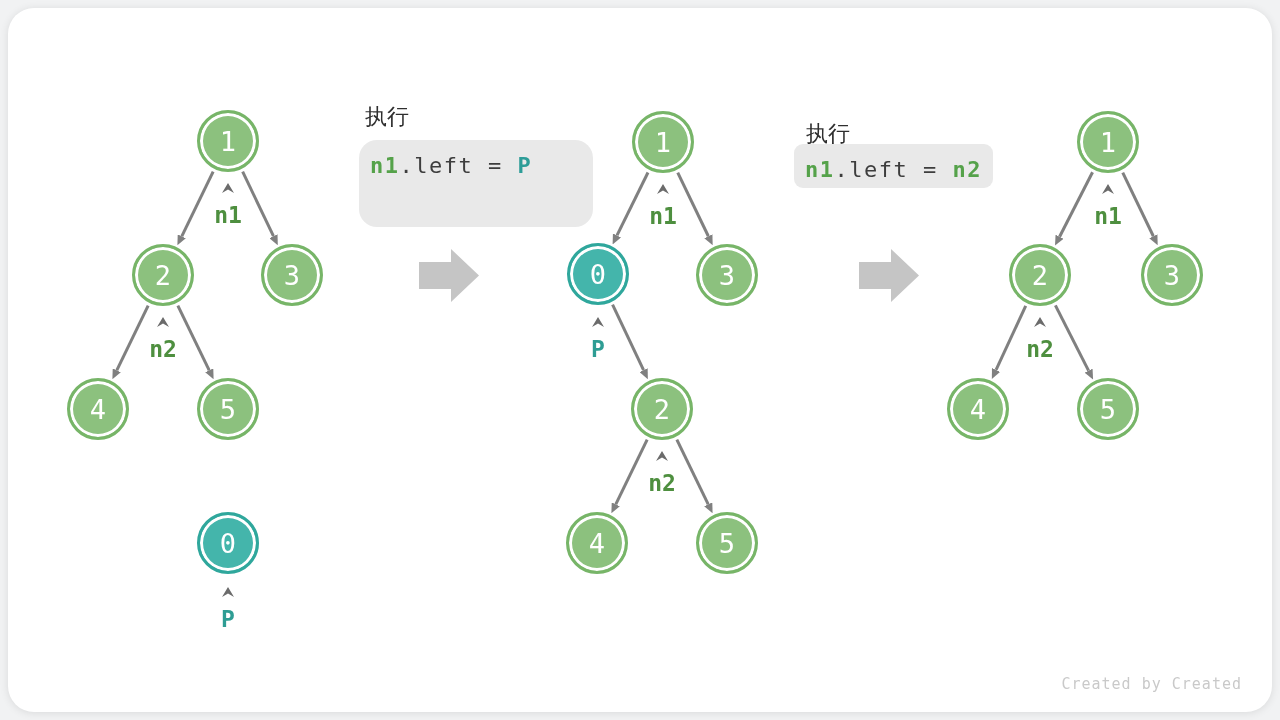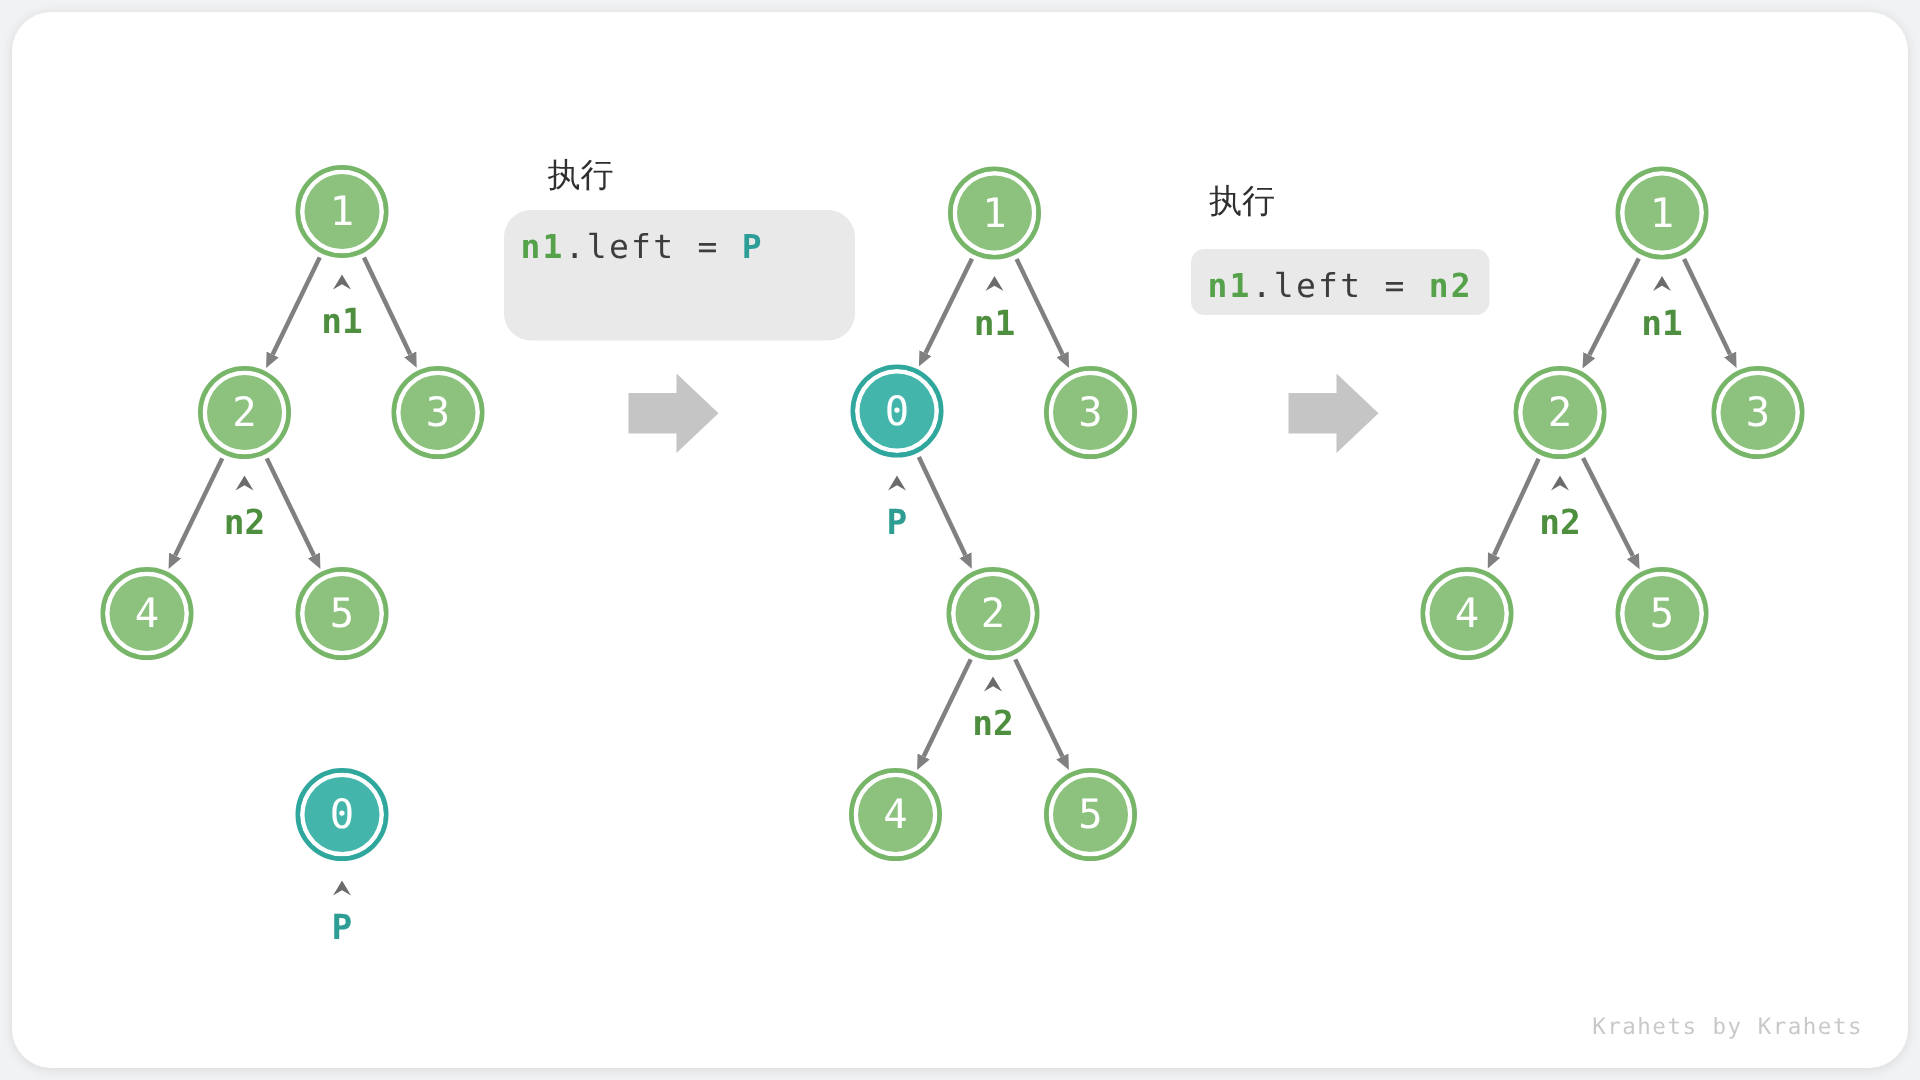--- a/index.html
+++ b/index.html
@@ -138,23 +138,23 @@
       <div class="ptr-label green" style="left: 163px; top: 337px;">n2</div>
       <div class="ptr-label teal" style="left: 228px; top: 607px;">P</div>
       <div class="ptr-label green" style="left: 663px; top: 204px;">n1</div>
       <div class="ptr-label teal" style="left: 598px; top: 337px;">P</div>
       <div class="ptr-label green" style="left: 662px; top: 471px;">n2</div>
       <div class="ptr-label green" style="left: 1108px; top: 204px;">n1</div>
       <div class="ptr-label green" style="left: 1040px; top: 337px;">n2</div>
     </div>
   <div id="code-layer">
       <div class="code-title" style="left: 365px; top: 102px;">执行</div>
-      <div class="codebox" style="left: 336px; top: 140px; width: 234px; height: 87px; border-radius: 18px;">
+      <div class="codebox" style="left: 359px; top: 140px; width: 234px; height: 87px; border-radius: 18px;">
         <div class="codeline"><span class="tok-green">n1</span><span class="tok-plain">.left</span><span class="tok-plain"> = </span><span class="tok-teal">P</span></div>
       </div>
       <div class="code-title" style="left: 806px; top: 119px;">执行</div>
-      <div class="codebox" style="left: 794px; top: 166px; width: 199px; height: 44px;">
+      <div class="codebox" style="left: 794px; top: 144px; width: 199px; height: 44px;">
         <div class="codeline"><span class="tok-green">n1</span><span class="tok-plain">.left</span><span class="tok-plain"> = </span><span class="tok-green">n2</span></div>
       </div>
     </div>
 
-  <div class="watermark">Krahets by Krahets</div>
+  <div class="watermark">Created by Created</div>
 </div>
 
 </body></html>

